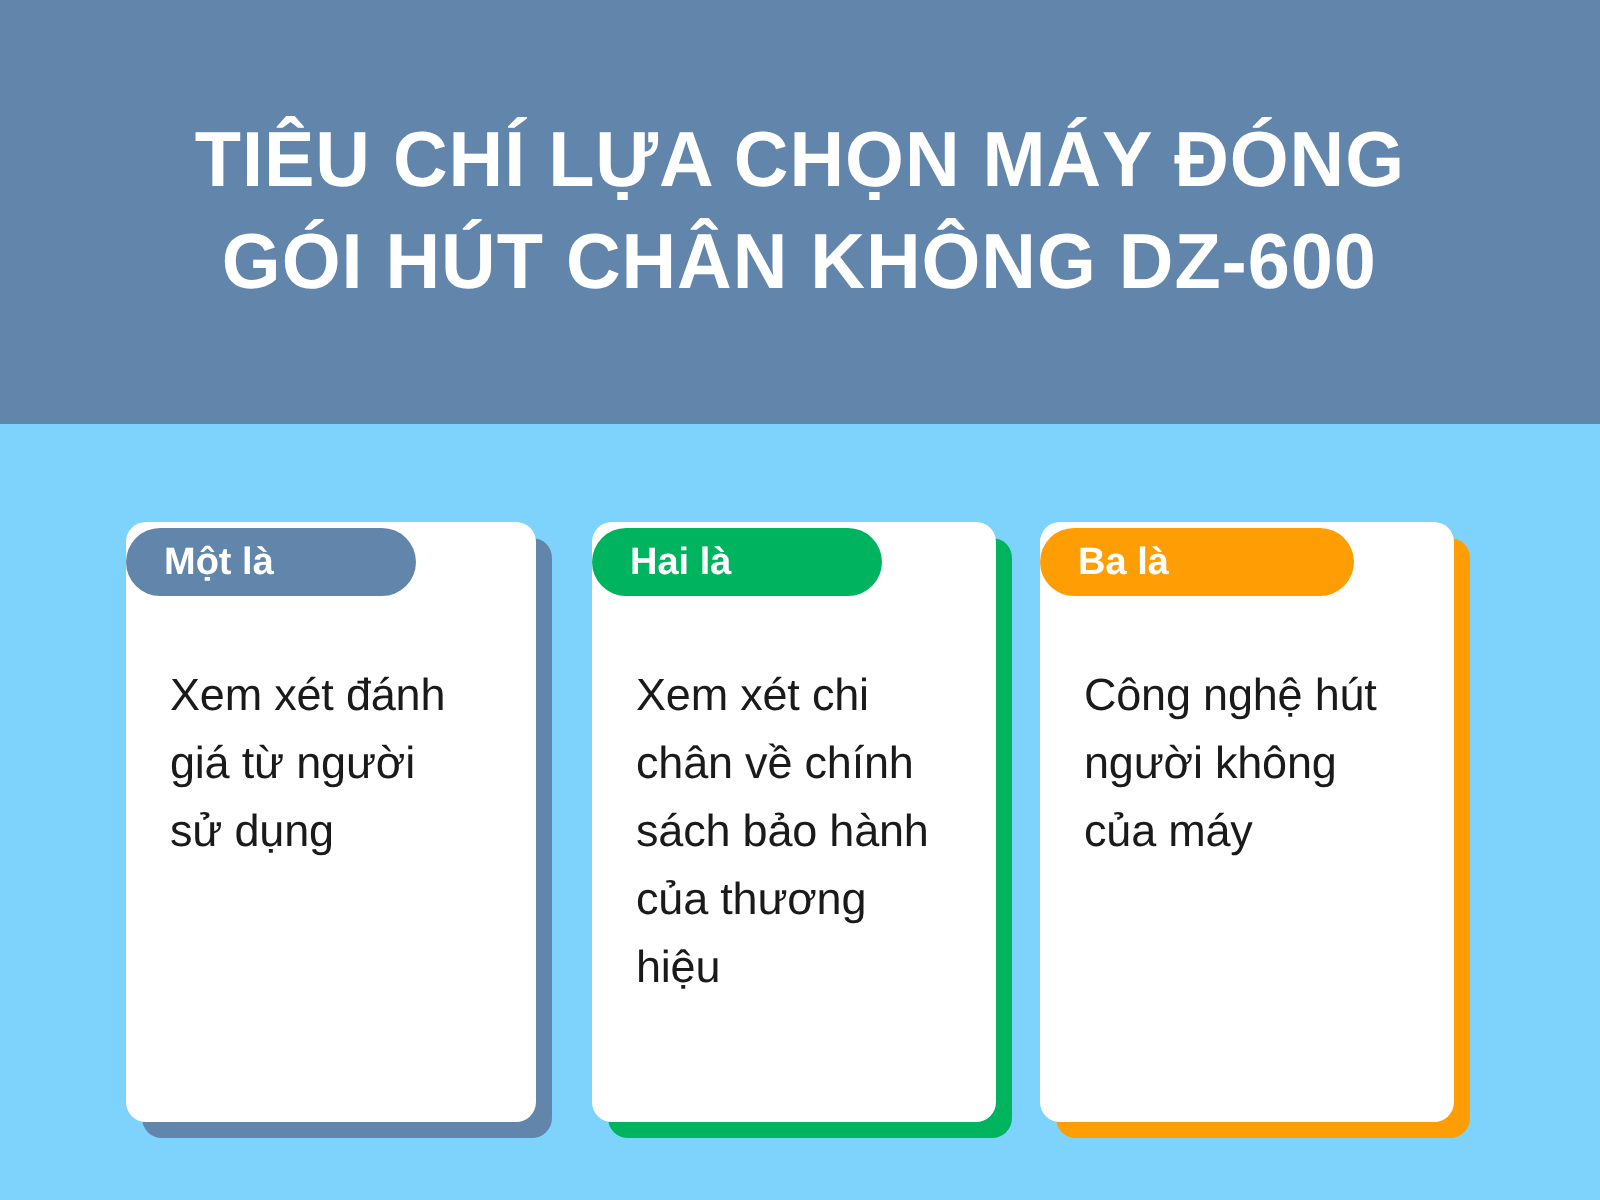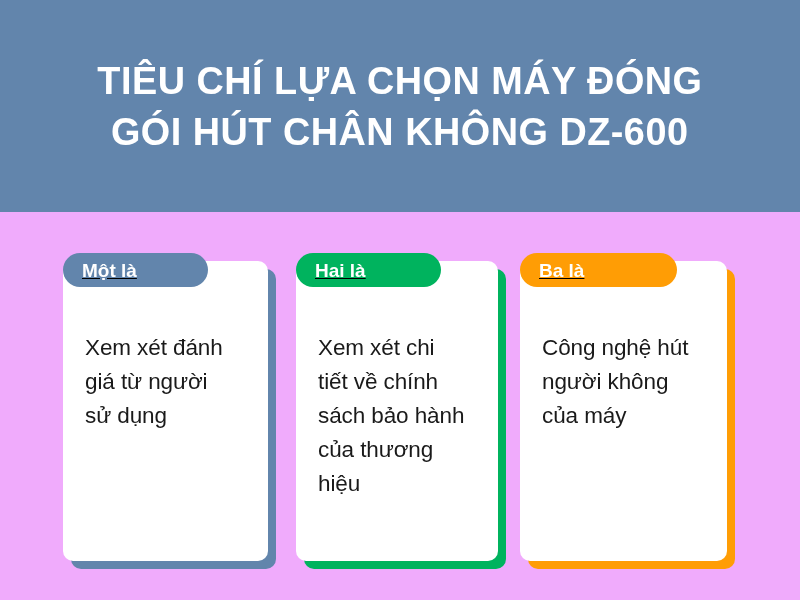--- a/index.html
+++ b/index.html
@@ -10,21 +10,21 @@
     width: 800px;
     height: 600px;
     background: #f7f7f7;
     font-family: "Liberation Sans", sans-serif;
     overflow: hidden;
   }
   .page {
     position: relative;
     width: 800px;
     height: 600px;
-    background: #f0abfc;
+    background: #7dd3fc;
   }
 
   
   .header {
     position: absolute;
     left: 0;
     top: 0;
     width: 800px;
     height: 212px;
     background: #6285ac;
@@ -100,28 +100,27 @@
     color: #1a1a1a;
     font-size: 22.5px;
     line-height: 34px;
     letter-spacing: -0.1px;
   }
 
   
   .badge {
     position: absolute;
     left: 0;
-    top: 0;
+    top: 11px;
     height: 34px;
     border-radius: 17px;
     display: flex;
     align-items: center;
     padding: 0 20px 0 19px;
     z-index: 3;
-    text-decoration: underline;
   }
   .badge-label {
     color: #ffffff;
     font-size: 19px;
     font-weight: bold;
     line-height: 19px;
     white-space: nowrap;
   }
   .c1 .badge { width: 145px; box-sizing: border-box; }
   .c2 .badge { width: 145px; box-sizing: border-box; }
@@ -147,21 +146,21 @@
       </div>
       <div class="badge" style="background: rgb(98, 133, 172);">
         <span class="badge-label">Một là</span>
       </div>
     </div>
 
     <div class="card-wrap c2">
       <div class="card-shadow" style="background: rgb(0, 179, 94);"></div>
       <div class="card-face"></div>
       <div class="card-body">
-        <div class="card-text">Xem xét chi tiết về chính sách bảo hành của thương hiệu</div>
+        <div class="card-text">Xem xét chi chân về chính sách bảo hành của thương hiệu</div>
       </div>
       <div class="badge" style="background: rgb(0, 179, 94); text-align: center;">
         <span class="badge-label">Hai là</span>
       </div>
     </div>
 
     <div class="card-wrap c3">
       <div class="card-shadow" style="background: rgb(255, 157, 5);"></div>
       <div class="card-face"></div>
       <div class="card-body">

